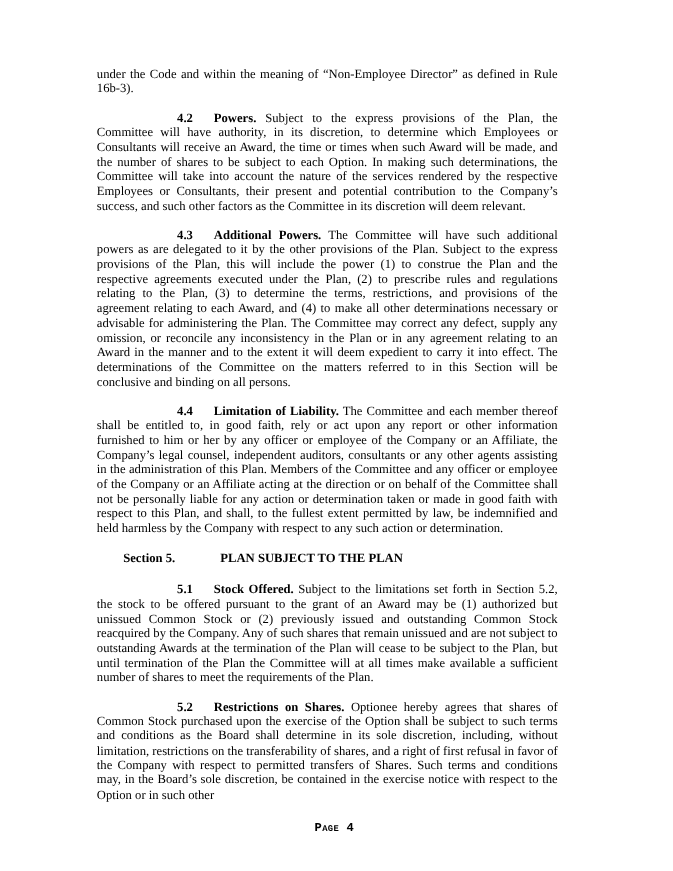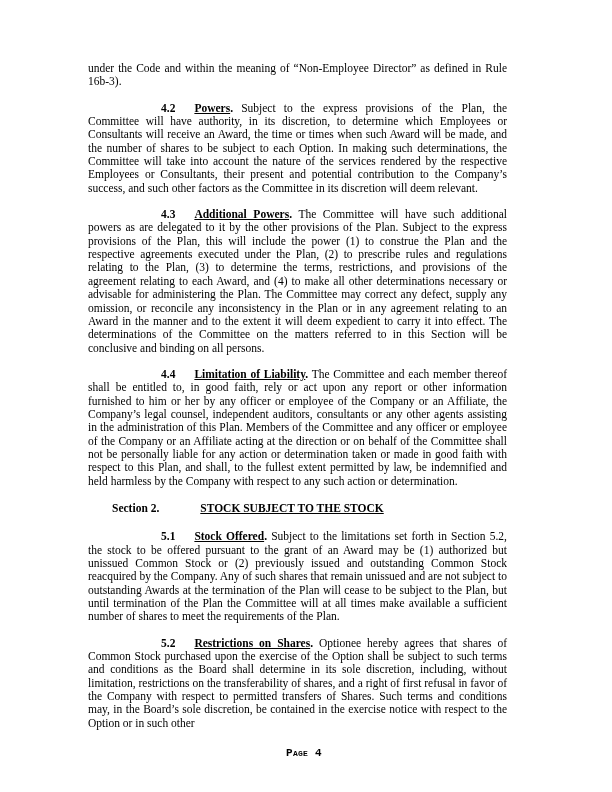--- a/index.html
+++ b/index.html
@@ -36,21 +36,21 @@
     text-indent: 0;
   }
   .section-line {
     margin: 14px 0 15px 0;
     font-size: 11.5px;
     line-height: 13.35px;
     text-indent: 24px;
     text-align: left;
   }
   .b { font-weight: bold; }
-  .u { text-decoration: underline; }
+  .u { }
   .tab {
     display: inline-block;
     width: 19px;
   }
   .tab-wide {
     display: inline-block;
     width: 41px;
   }
   .footer {
     position: absolute;
@@ -74,21 +74,21 @@
   <div class="body-text">
 
     <p class="para continuation"><span>under the Code and within the meaning of “Non-Employee Director” as defined in Rule 16b-3).</span></p>
 
     <p class="para numbered"><span class="b">4.2</span><span class="tab"></span><span class="b u">Powers</span><span class="b">.</span> <span>Subject to the express provisions of the Plan, the Committee will have authority, in its discretion, to determine which Employees or Consultants will receive an Award, the time or times when such Award will be made, and the number of shares to be subject to each Option. In making such determinations, the Committee will take into account the nature of the services rendered by the respective Employees or Consultants, their present and potential contribution to the Company’s success, and such other factors as the Committee in its discretion will deem relevant.</span></p>
 
     <p class="para numbered"><span class="b">4.3</span><span class="tab"></span><span class="b u">Additional Powers</span><span class="b">.</span> <span>The Committee will have such additional powers as are delegated to it by the other provisions of the Plan. Subject to the express provisions of the Plan, this will include the power (1) to construe the Plan and the respective agreements executed under the Plan, (2) to prescribe rules and regulations relating to the Plan, (3) to determine the terms, restrictions, and provisions of the agreement relating to each Award, and (4) to make all other determinations necessary or advisable for administering the Plan. The Committee may correct any defect, supply any omission, or reconcile any inconsistency in the Plan or in any agreement relating to an Award in the manner and to the extent it will deem expedient to carry it into effect. The determinations of the Committee on the matters referred to in this Section will be conclusive and binding on all persons.</span></p>
 
     <p class="para numbered"><span class="b">4.4</span><span class="tab"></span><span class="b u">Limitation of Liability</span><span class="b">.</span> <span>The Committee and each member thereof shall be entitled to, in good faith, rely or act upon any report or other information furnished to him or her by any officer or employee of the Company or an Affiliate, the Company’s legal counsel, independent auditors, consultants or any other agents assisting in the administration of this Plan. Members of the Committee and any officer or employee of the Company or an Affiliate acting at the direction or on behalf of the Committee shall not be personally liable for any action or determination taken or made in good faith with respect to this Plan, and shall, to the fullest extent permitted by law, be indemnified and held harmless by the Company with respect to any such action or determination.</span></p>
 
-    <p class="section-line"><span class="b">Section 2.</span><span class="tab-wide"></span><span class="b u">STOCK SUBJECT TO THE STOCK</span></p>
+    <p class="section-line"><span class="b">Section 5.</span><span class="tab-wide"></span><span class="b u">PLAN SUBJECT TO THE PLAN</span></p>
 
     <p class="para numbered"><span class="b">5.1</span><span class="tab"></span><span class="b u">Stock Offered</span><span class="b">.</span> <span>Subject to the limitations set forth in Section 5.2, the stock to be offered pursuant to the grant of an Award may be (1) authorized but unissued Common Stock or (2) previously issued and outstanding Common Stock reacquired by the Company. Any of such shares that remain unissued and are not subject to outstanding Awards at the termination of the Plan will cease to be subject to the Plan, but until termination of the Plan the Committee will at all times make available a sufficient number of shares to meet the requirements of the Plan.</span></p>
 
     <p class="para numbered"><span class="b">5.2</span><span class="tab"></span><span class="b u">Restrictions on Shares</span><span class="b">.</span> <span>Optionee hereby agrees that shares of Common Stock purchased upon the exercise of the Option shall be subject to such terms and conditions as the Board shall determine in its sole discretion, including, without limitation, restrictions on the transferability of shares, and a right of first refusal in favor of the Company with respect to permitted transfers of Shares.  Such terms and conditions may, in the Board’s sole discretion, be contained in the exercise notice with respect to the Option or in such other</span></p>
 
   </div>
 
   <div class="footer">
     <span class="footer-text">Page 4</span>
   </div>

